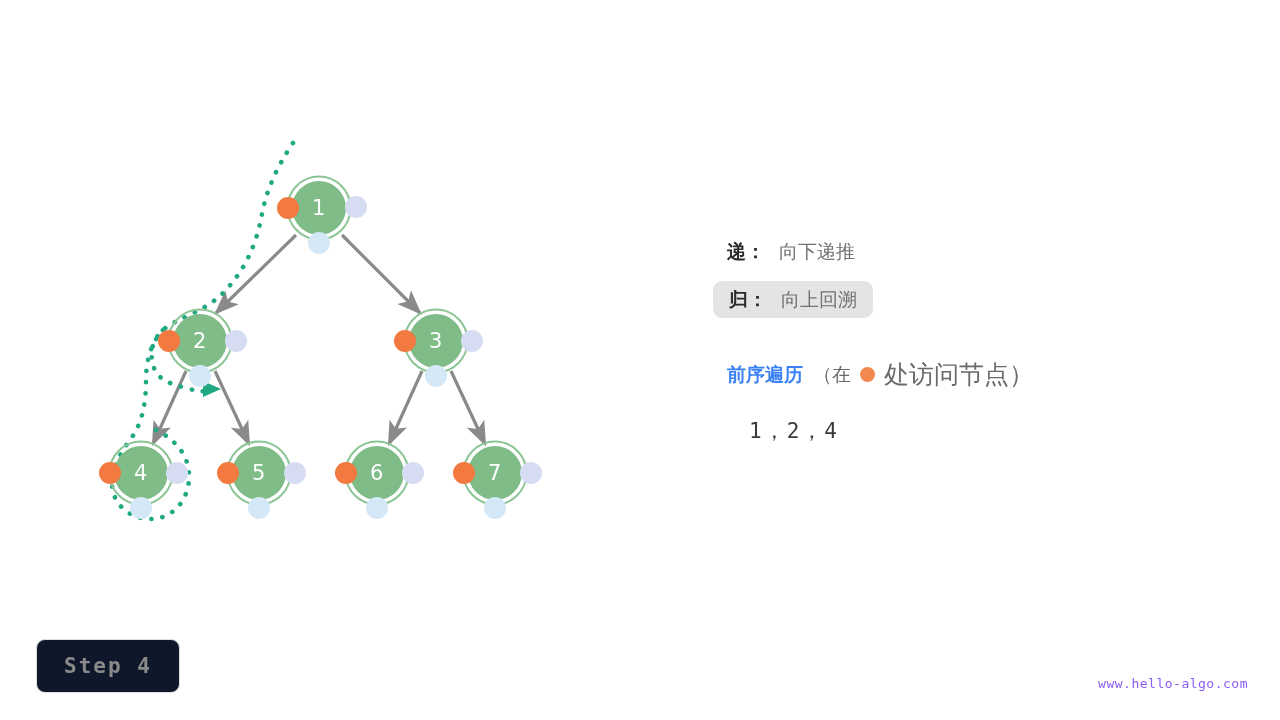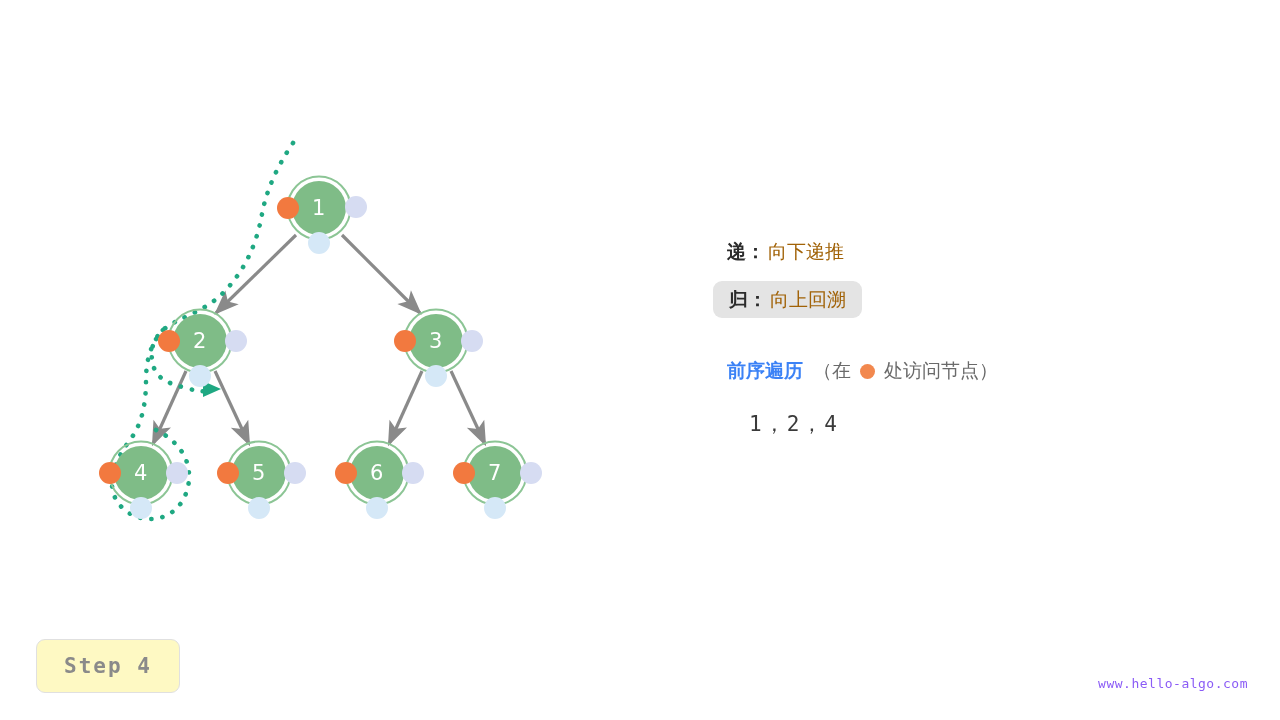--- a/index.html
+++ b/index.html
@@ -31,21 +31,21 @@
   #legend{position:absolute;left:727px;top:236px;width:520px;}
   .legend-line{
     font-size:19px;
     color:#3a3a3a;
     line-height:1;
     display:flex;
     align-items:center;
     white-space:nowrap;
   }
   .legend-key{font-weight:bold;color:#2b2b2b;}
-  .legend-val{color:#a16207;margin-left:3px;}
+  .legend-val{color:#737373;margin-left:14px;}
   #row-di{margin-bottom:14px;padding:6px 0 6px 0;}
   #row-gui{
     background:#e4e4e4;
     border-radius:9px;
     padding:9px 16px;
     display:inline-flex;
     align-items:center;
     margin-left:-14px;
   }
   #row-traversal{
@@ -55,37 +55,37 @@
     font-size:19px;
   }
   #traversal-title{font-weight:bold;color:#3b82f6;font-size:19px;}
   #traversal-paren-open{color:#6a6a6a;margin-left:10px;font-size:19px;}
   #legend-dot{
     width:15px;height:15px;border-radius:50%;
     background:#f2884e;
     display:inline-block;
     margin:0 9px;
   }
-  #traversal-paren-close{color:#6a6a6a;font-size:19px;}
+  #traversal-paren-close{color:#6a6a6a;font-size:25px;}
   #sequence{
     margin-top:26px;
     margin-left:22px;
     font-family:"DejaVu Sans Mono","Liberation Mono",monospace;
     font-size:21px;
     color:#3a3a3a;
     letter-spacing:2px;
   }
 
   
   #step-badge{
     position:absolute;left:36px;top:639px;
     width:144px;height:54px;
     border:1px solid #e0e0e0;
     border-radius:9px;
-    background:#fef9c3;
+    background:#0f172a;
     display:flex;align-items:center;justify-content:center;
     font-family:"DejaVu Sans Mono","Liberation Mono",monospace;
     font-weight:bold;
     font-size:21px;
     color:#8a8a8a;
     letter-spacing:2px;
     box-sizing:border-box;
   }
 
   

